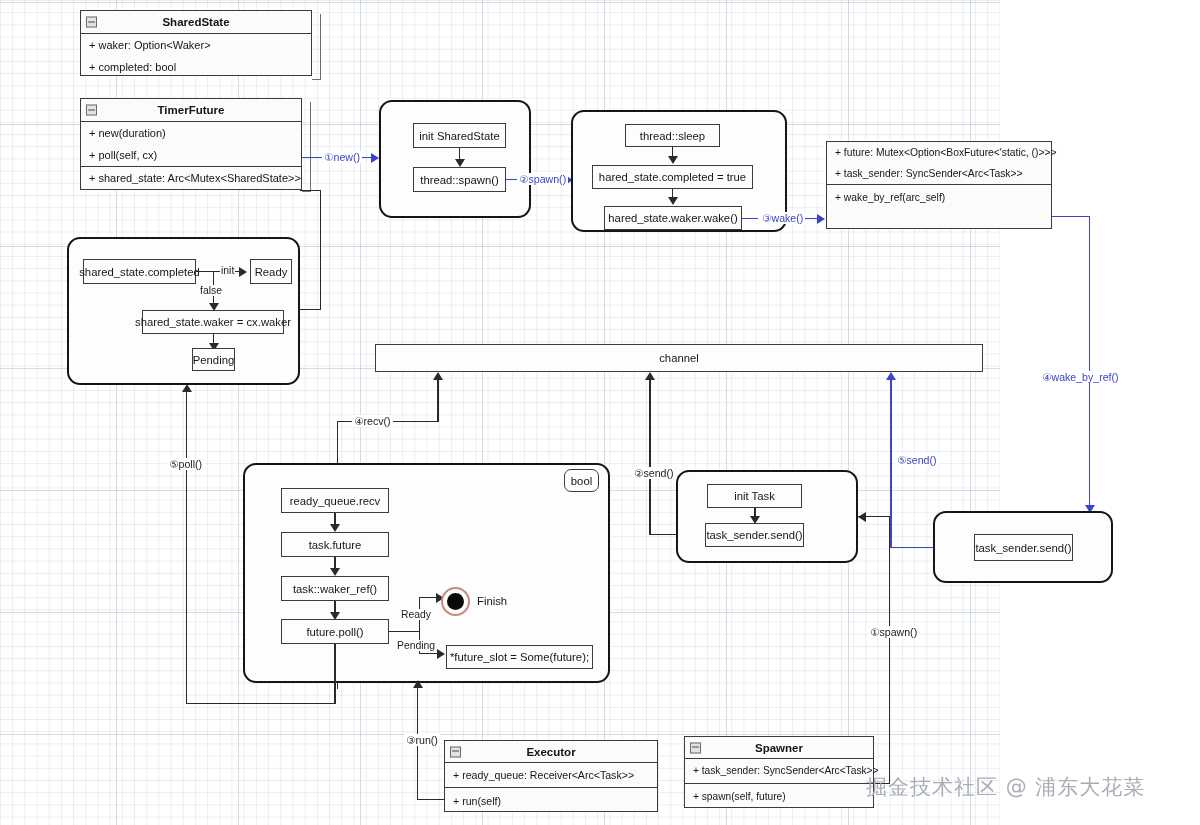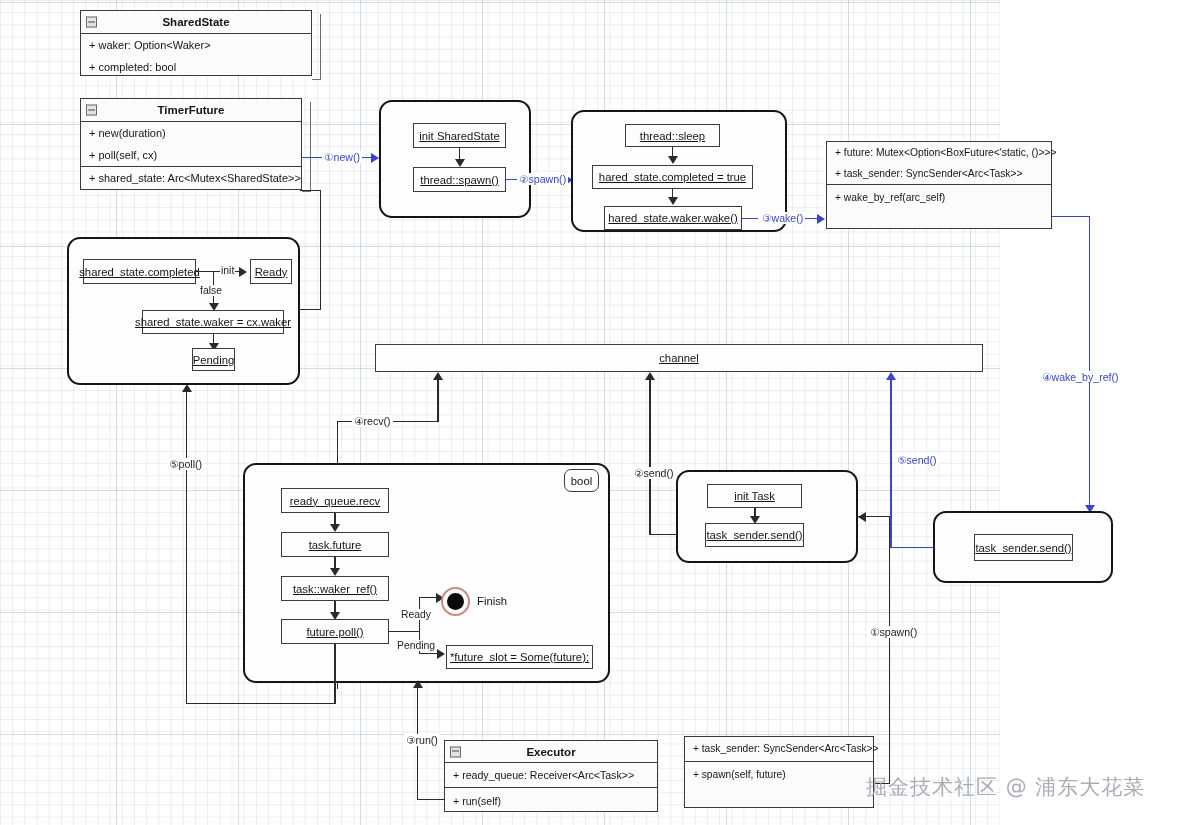--- a/index.html
+++ b/index.html
@@ -49,21 +49,21 @@
 
   
   .frame{
     background:#fdfdfd;border:2.6px solid #151515;border-radius:13px;
   }
 
   
   .node{
     background:#fdfdfd;border:1.4px solid #3c3c3c;
     display:flex;align-items:center;justify-content:center;
-    font-size:11.3px;color:#14161c;text-align:left;white-space:nowrap;text-decoration:underline;
+    font-size:11.3px;color:#14161c;text-align:left;white-space:nowrap;
   }
 
   
   .ln{background:#2a2a2a;}
   .lnb{background:#3b46c4;}
   .hl{height:1.4px;}
   .vl{width:1.4px;}
   .hlb{height:1.3px;}
   .vlb{width:1.3px;}
 
@@ -294,20 +294,24 @@
       <div class="row" style="height:25px;font-size:10.6px;">+ run(self)</div>
     </div>
   </div>
 
   <div class="abs ln hl" style="left:417px;top:799px;width:28px;"></div>
   <div class="abs ln vl" style="left:417px;top:688px;height:112px;"></div>
   <div class="abs ar ar-u" style="left:412.7px;top:680px;"></div>
   <div class="abs elbl" style="left:404px;top:734px;">③run()</div>
 
   <div class="abs uml" style="left:684px;top:736px;width:190px;height:72px;">
+    <div class="hdr" style="height:21px;">
+      <span class="mini"></span>
+      <span>Spawner</span>
+    </div>
     <div class="sec" style="height:24px;">
       <div class="row" style="height:23px;font-size:10.2px;">+ task_sender: SyncSender&lt;Arc&lt;Task&gt;&gt;</div>
     </div>
     <div class="sec" style="height:25px;">
       <div class="row" style="height:25px;font-size:10.2px;">+ spawn(self, future)</div>
     </div>
   </div>
 
   <div class="abs watermark" style="left:866px;top:773px;">掘金技术社区 @ 浦东大花菜</div>
 

